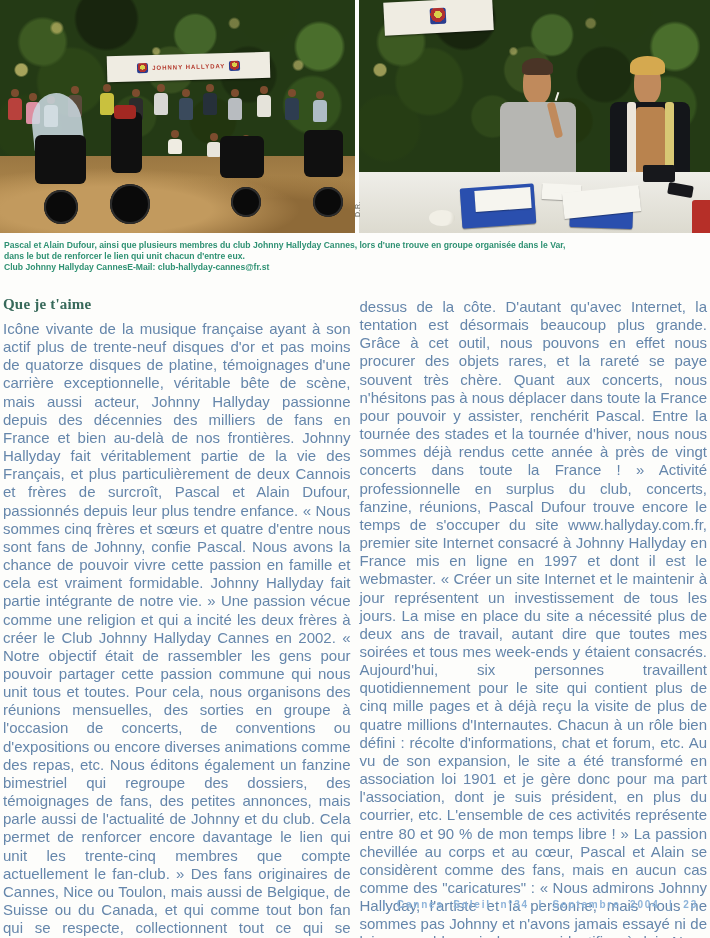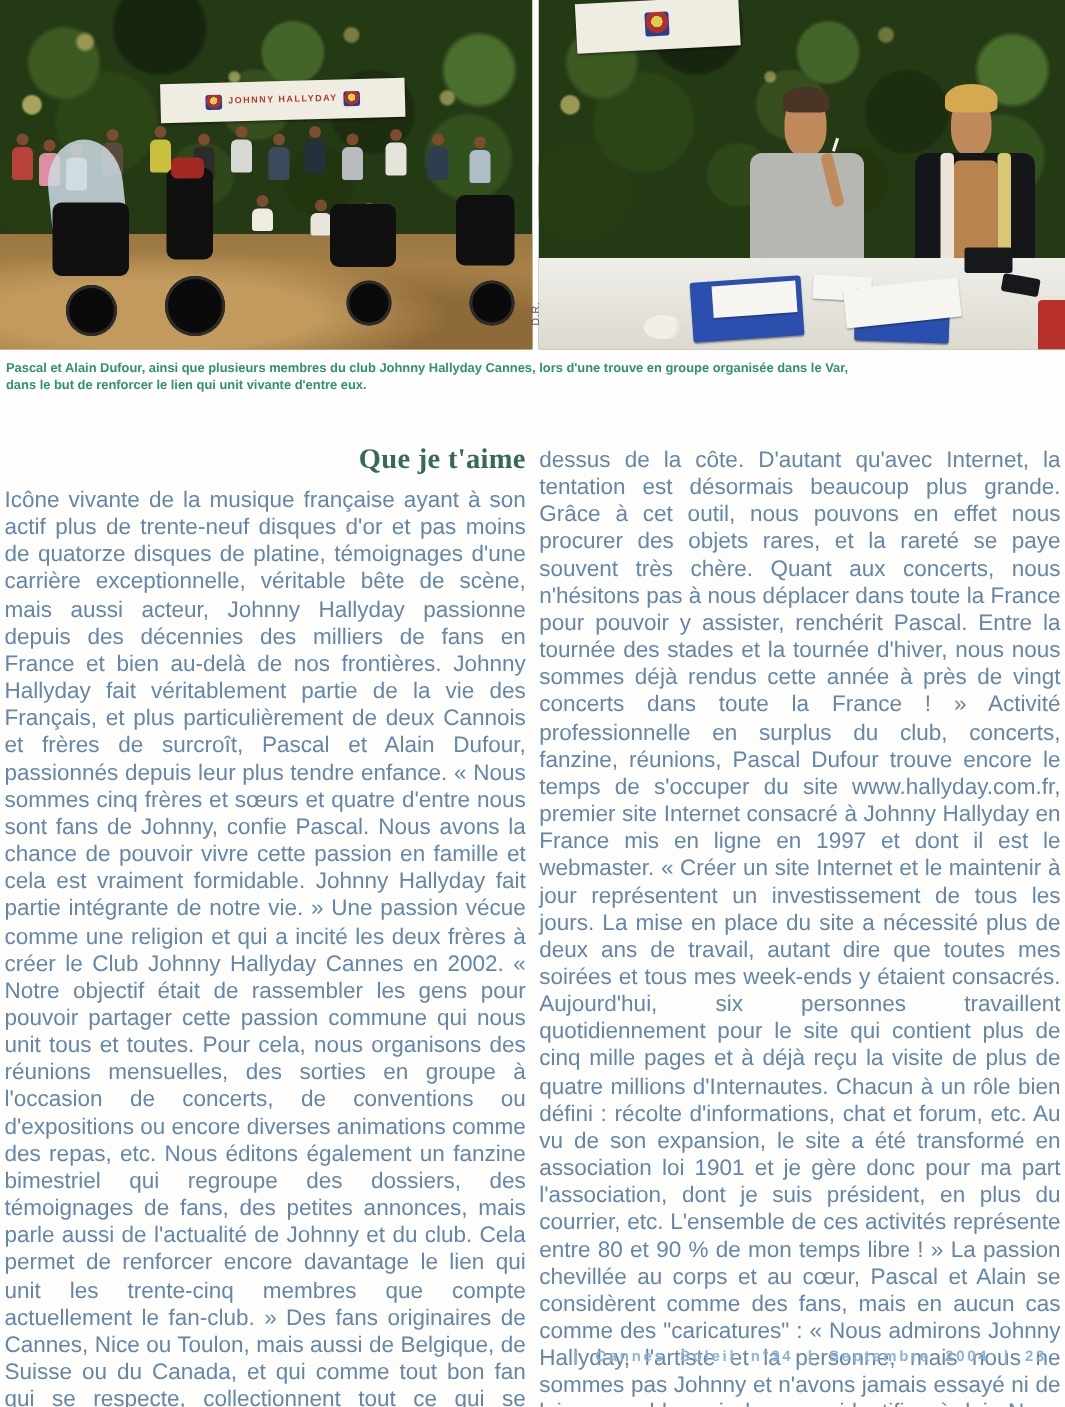--- a/index.html
+++ b/index.html
@@ -88,21 +88,21 @@
 
   
   .caption{position:absolute;left:4px;top:240px;width:668px;
     font-size:8.6px;font-weight:bold;line-height:10.8px;color:#2f9173;}
   .caption div{margin:0;}
 
   
   .article{position:absolute;left:3px;top:296px;width:704px;display:flex;gap:9px;}
   .col{width:348px;}
   .article h1{margin:0 0 7px 0;font-family:"Liberation Serif",serif;
-    font-size:19px;font-weight:bold;color:#37695a;letter-spacing:.2px;text-align:right;}
+    font-size:15px;font-weight:bold;color:#37695a;letter-spacing:.2px;}
   .body-text{font-size:15px;line-height:18.15px;text-align:justify;color:#6586ab;}
   .col-right .body-text{margin-top:2px;}
 
   
   .footer{position:absolute;right:12px;top:899px;
     font-size:10px;letter-spacing:1.8px;word-spacing:5px;color:#8db3d9;font-weight:bold;}
 </style>
 </head>
 <body>
 
@@ -242,21 +242,22 @@
       <div class="phone" style="left:81%;bottom:22%;width:9%;height:7%;"></div>
       <div class="phone" style="left:88%;bottom:16%;width:7%;height:5%;transform:rotate(10deg);"></div>
       <div class="red-object" style="right:0;bottom:0;width:5%;height:14%;"></div>
     </div>
 
     <div class="photo-credit">D.R.</div>
   </div>
 
   <div class="caption">
     <div>Pascal et Alain Dufour, ainsi que plusieurs membres du club Johnny Hallyday Cannes, lors d'une trouve en groupe organisée dans le Var,</div>
-    <div>dans le but de renforcer le lien qui unit vivante d'entre eux.</div>
+    <div>dans le but de renforcer le lien qui unit chacun d'entre eux.</div>
+    <div>Club Johnny Hallyday CannesE-Mail: club-hallyday-cannes@fr.st</div>
   </div>
 
   <div class="article">
     <div class="col col-left">
       <h1>Que je t'aime</h1>
       <div class="body-text">Icône vivante de la musique française ayant à son actif plus de trente-neuf disques d'or et pas moins de quatorze disques de platine, témoignages d'une carrière exceptionnelle, véritable bête de scène, mais aussi acteur, Johnny Hallyday passionne depuis des décennies des milliers de fans en France et bien au-delà de nos frontières. Johnny Hallyday fait véritablement partie de la vie des Français, et plus particulièrement de deux Cannois et frères de surcroît, Pascal et Alain Dufour, passionnés depuis leur plus tendre enfance. « Nous sommes cinq frères et sœurs et quatre d'entre nous sont fans de Johnny, confie Pascal. Nous avons la chance de pouvoir vivre cette passion en famille et cela est vraiment formidable. Johnny Hallyday fait partie intégrante de notre vie. » Une passion vécue comme une religion et qui a incité les deux frères à créer le Club Johnny Hallyday Cannes en 2002. « Notre objectif était de rassembler les gens pour pouvoir partager cette passion commune qui nous unit tous et toutes. Pour cela, nous organisons des réunions mensuelles, des sorties en groupe à l'occasion de concerts, de conventions ou d'expositions ou encore diverses animations comme des repas, etc. Nous éditons également un fanzine bimestriel qui regroupe des dossiers, des témoignages de fans, des petites annonces, mais parle aussi de l'actualité de Johnny et du club. Cela permet de renforcer encore davantage le lien qui unit les trente-cinq membres que compte actuellement le fan-club. » Des fans originaires de Cannes, Nice ou Toulon, mais aussi de Belgique, de Suisse ou du Canada, et qui comme tout bon fan qui se respecte, collectionnent tout ce qui se rapporte de près ou de loin à la star et n'hésitent pas à faire des centaines de kilomètres pour pouvoir assister à un concert. « Nous sommes, il est vrai, mon frère et moi, des collectionneurs assidus, ce qui nous amène parfois à faire quelques folies, avoue Alain. Pour exemple, 90 % des pièces de collection Johnny Hallyday sont cotées, et je dois avouer que nous achetons bien souvent au-</div>
     </div>
     <div class="col col-right">
       <div class="body-text">dessus de la côte. D'autant qu'avec Internet, la tentation est désormais beaucoup plus grande. Grâce à cet outil, nous pouvons en effet nous procurer des objets rares, et la rareté se paye souvent très chère. Quant aux concerts, nous n'hésitons pas à nous déplacer dans toute la France pour pouvoir y assister, renchérit Pascal. Entre la tournée des stades et la tournée d'hiver, nous nous sommes déjà rendus cette année à près de vingt concerts dans toute la France ! » Activité professionnelle en surplus du club, concerts, fanzine, réunions, Pascal Dufour trouve encore le temps de s'occuper du site www.hallyday.com.fr, premier site Internet consacré à Johnny Hallyday en France mis en ligne en 1997 et dont il est le webmaster. « Créer un site Internet et le maintenir à jour représentent un investissement de tous les jours. La mise en place du site a nécessité plus de deux ans de travail, autant dire que toutes mes soirées et tous mes week-ends y étaient consacrés. Aujourd'hui, six personnes travaillent quotidiennement pour le site qui contient plus de cinq mille pages et à déjà reçu la visite de plus de quatre millions d'Internautes. Chacun à un rôle bien défini : récolte d'informations, chat et forum, etc. Au vu de son expansion, le site a été transformé en association loi 1901 et je gère donc pour ma part l'association, dont je suis président, en plus du courrier, etc. L'ensemble de ces activités représente entre 80 et 90 % de mon temps libre ! » La passion chevillée au corps et au cœur, Pascal et Alain se considèrent comme des fans, mais en aucun cas comme des "caricatures" : « Nous admirons Johnny Hallyday, l'artiste et la personne, mais nous ne sommes pas Johnny et n'avons jamais essayé ni de lui ressembler, ni de nous identifier à lui. Nous avons chacun nos propres vies et notre propre identité. »</div>
     </div>

